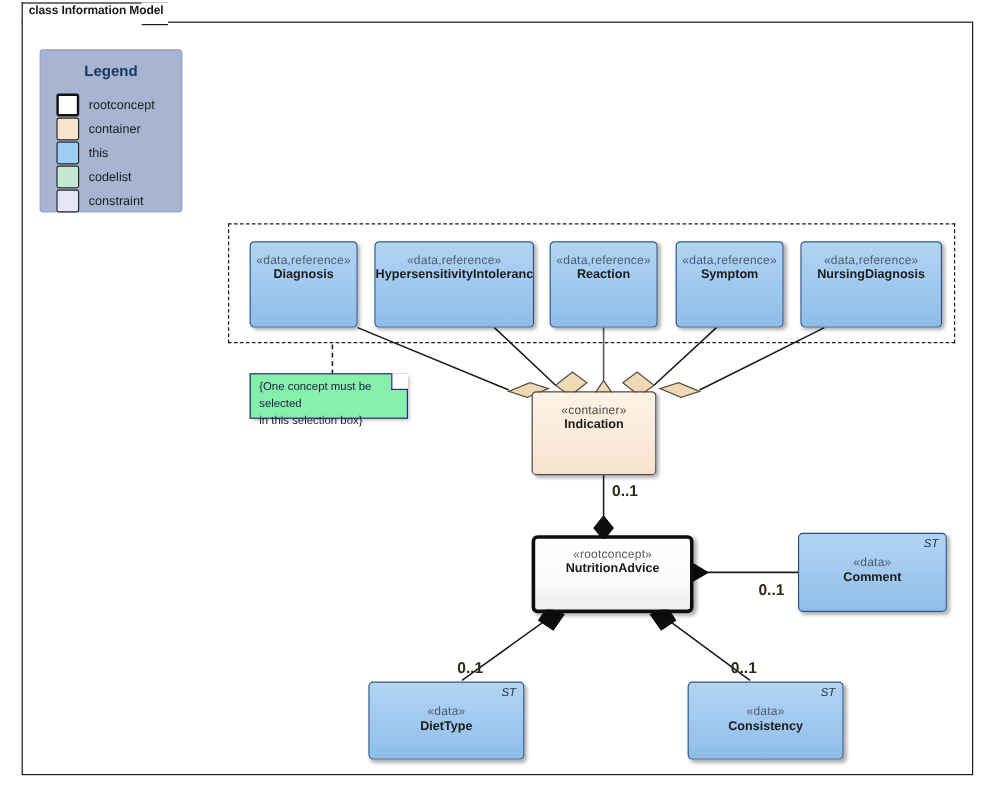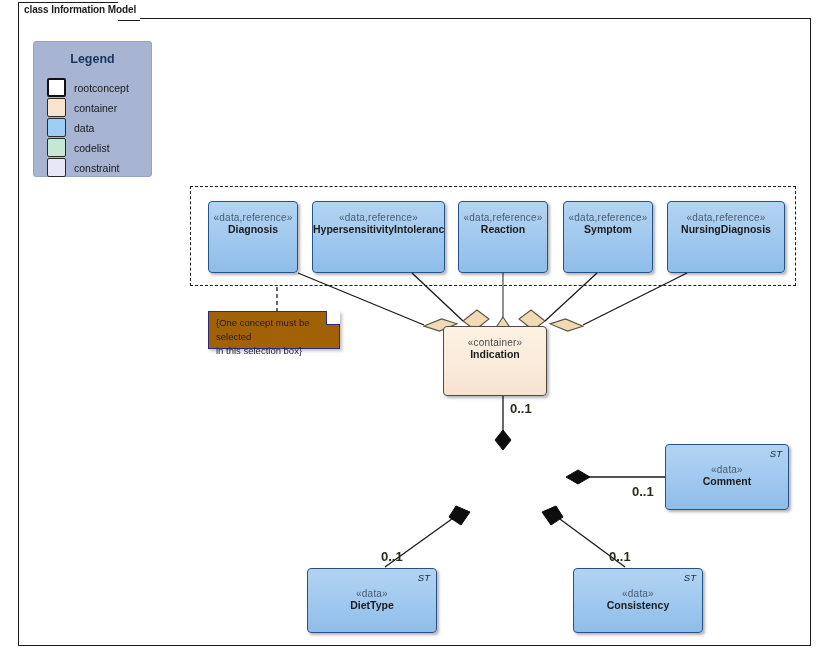--- a/index.html
+++ b/index.html
@@ -155,21 +155,21 @@
     width:606px;height:100px;
     border:1.6px dashed #1a1a1a;
     box-sizing:border-box;
   }
 
   
   .note{
     position:absolute;
     left:208px;top:311px;
     width:132px;height:38px;
-    background:#a16207;
+    background:#86efac;
     border:1px solid #2b2b7a;
     box-sizing:border-box;
     box-shadow:2px 2px 3px rgba(0,0,0,0.25);
   }
   .note .fold{
     position:absolute;right:-1px;top:-1px;
     width:13px;height:13px;
     background:#ffffff;
     border-left:1px solid #2b2b7a;
     border-bottom:1px solid #2b2b7a;
@@ -212,21 +212,21 @@
       <span class="legend-label">rootconcept</span>
     </div>
 
     <div class="legend-row" style="top:56px;">
       <span class="legend-swatch" style="background:#fae3cc"></span>
       <span class="legend-label">container</span>
     </div>
 
     <div class="legend-row" style="top:76px;">
       <span class="legend-swatch" style="background:#9ecdf3"></span>
-      <span class="legend-label">data</span>
+      <span class="legend-label">this</span>
     </div>
 
     <div class="legend-row" style="top:96px;">
       <span class="legend-swatch" style="background:#c4e8d2"></span>
       <span class="legend-label">codelist</span>
     </div>
 
     <div class="legend-row" style="top:116px;">
       <span class="legend-swatch" style="background:#e7e7f8"></span>
       <span class="legend-label">constraint</span>
@@ -313,20 +313,26 @@
     </div>
   </div>
 
   <div class="node container" style="left:443px;top:326px;width:104px;height:70px;">
     <div class="txtwrap">
       <div class="stereo">«container»</div>
       <div class="nm">Indication</div>
     </div>
   </div>
 
+  <div class="node rootconcept" style="left:443px;top:446px;width:135px;height:65px;">
+    <div class="txtwrap" style="top:8px;">
+      <div class="stereo">«rootconcept»</div>
+      <div class="nm">NutritionAdvice</div>
+    </div>
+  </div>
 
   <div class="node data" style="left:665px;top:444px;width:124px;height:66px;">
     <div class="st-tag">ST</div>
     <div class="txtwrap" style="top:19px;">
       <div class="stereo">«data»</div>
       <div class="nm">Comment</div>
     </div>
   </div>
 
   <div class="node data" style="left:307px;top:568px;width:130px;height:65px;">

